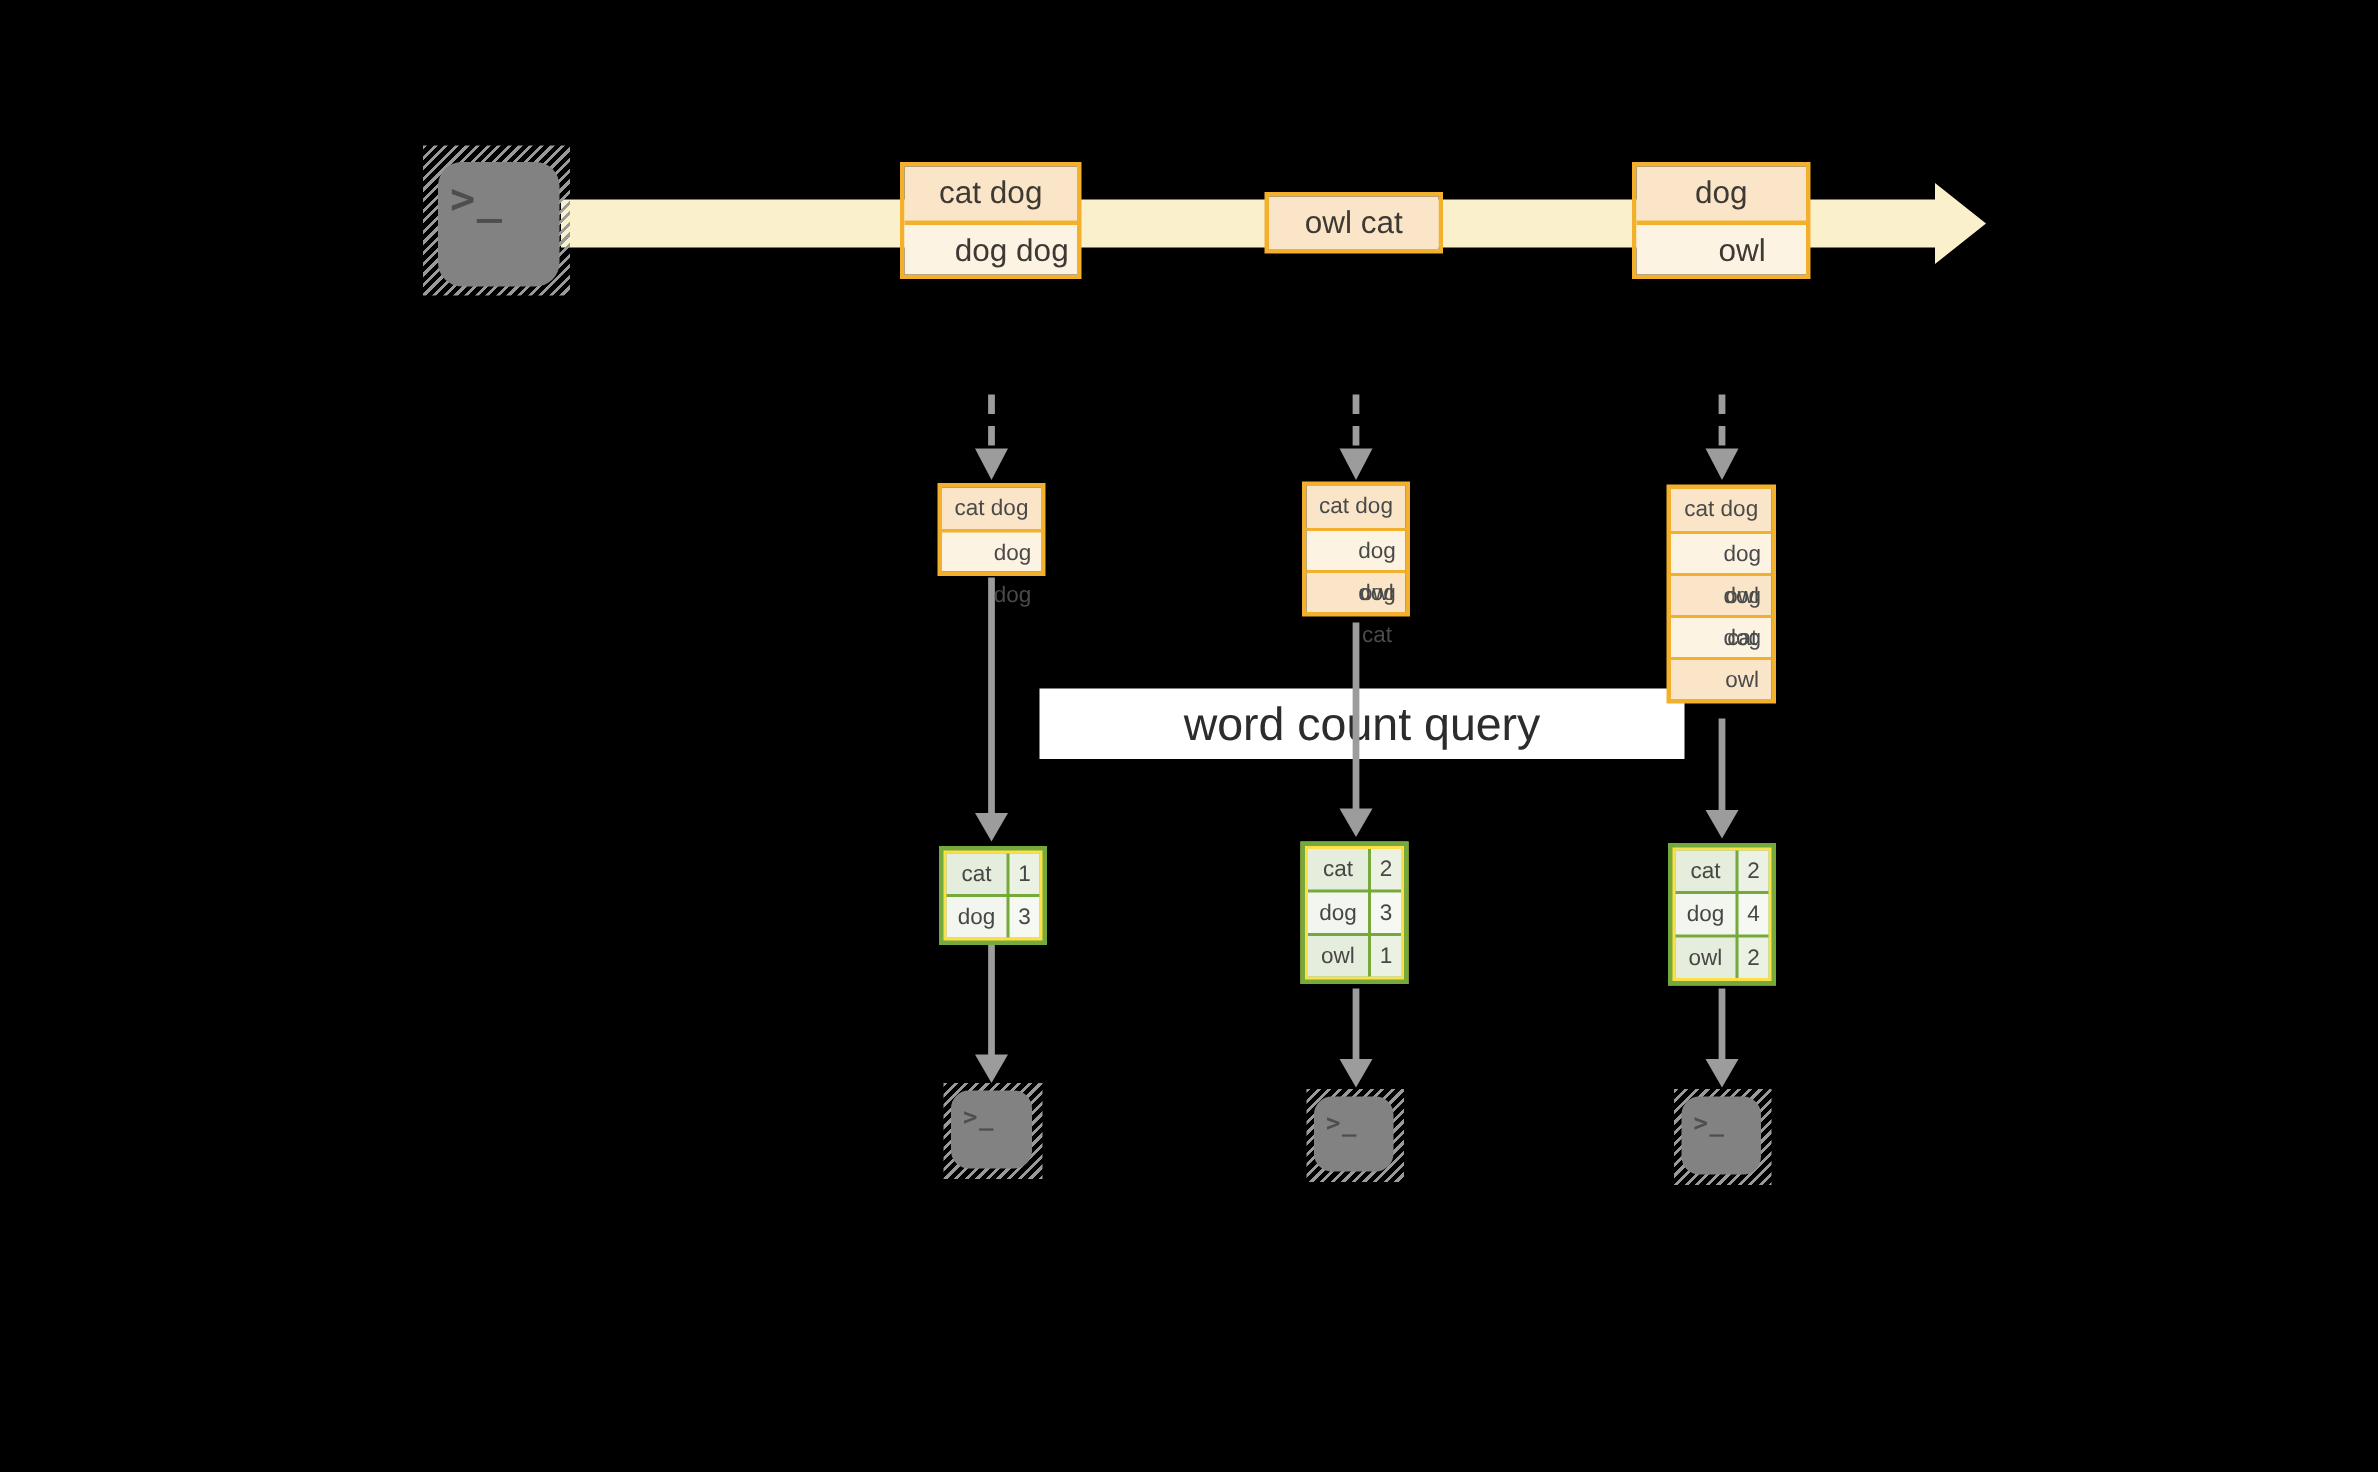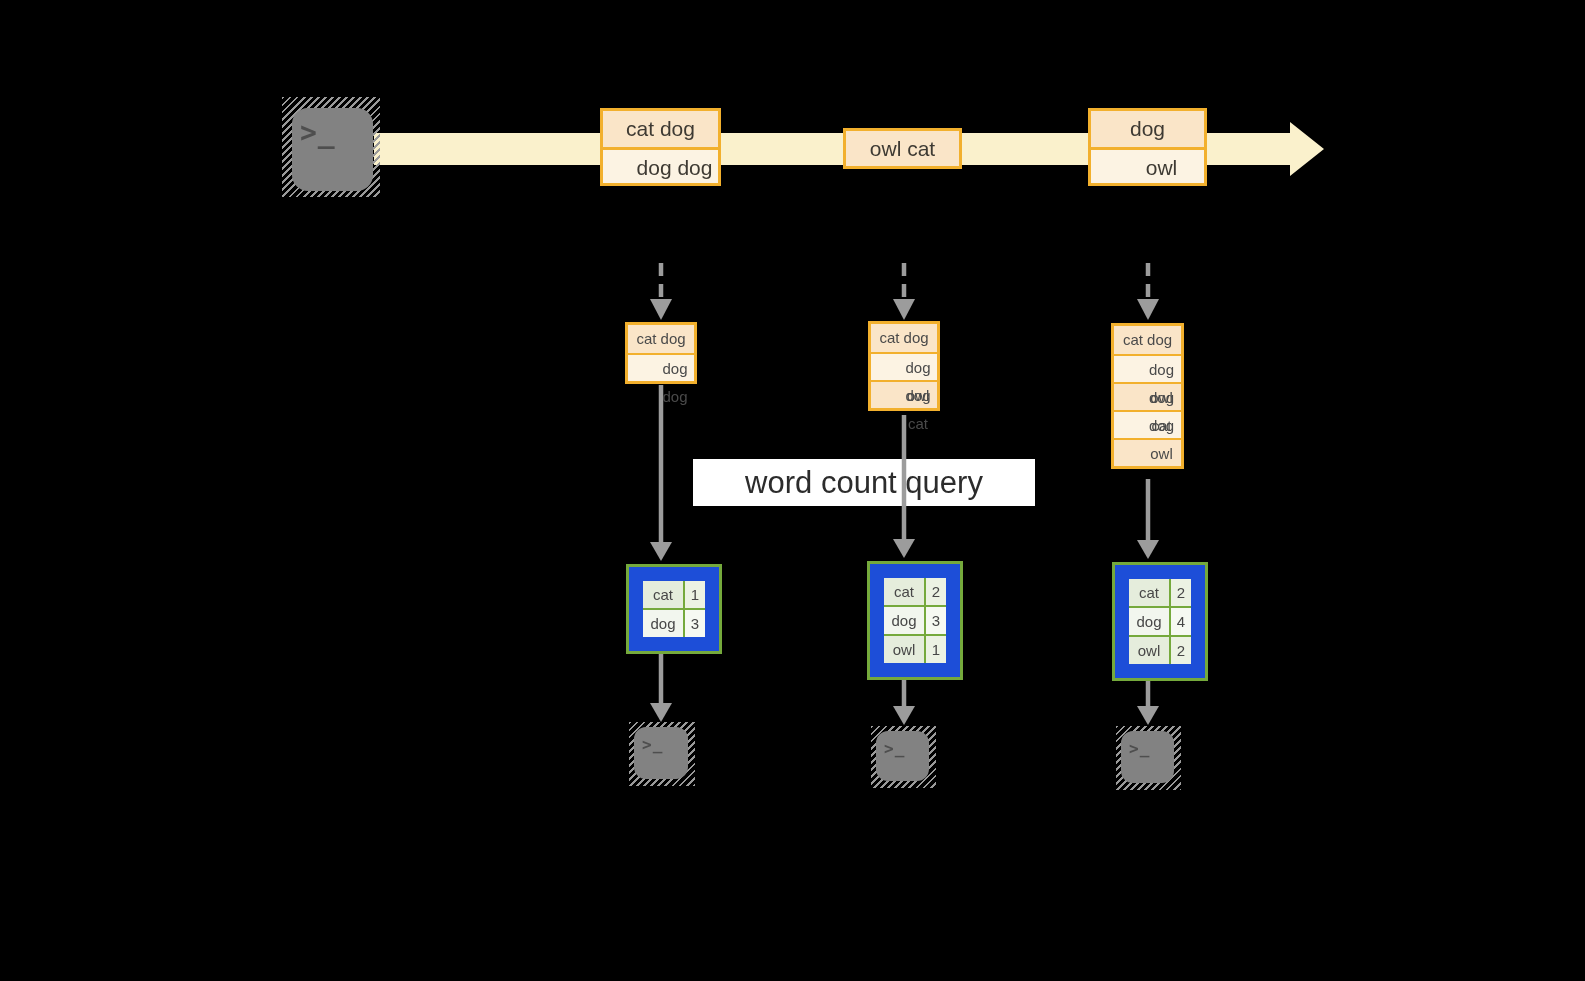--- a/index.html
+++ b/index.html
@@ -44,40 +44,40 @@
   .ebig  { font-size:21px; }
   .ebig .row  { height:36px; line-height:36px; }
   .small { font-size:15px; color:#4a4a4a; }
   .small .row { height:28px; line-height:28px; }
   .fill-dark  { background:#FAE5C8; }
   .fill-light { background:#FCF3E3; }
 
   
   .gtable {
     position:absolute; z-index:4; box-sizing:border-box;
-    border:3px solid #75A93C; background:#1d4ed8; padding:14px;
+    border:3px solid #75A93C; background:#fde047; padding:2px;
   }
   .ggrid {
     display:grid; grid-template-columns:40px 20px; gap:2px;
     background:#75A93C; font-size:15px; color:#474747; text-align:center;
   }
   .gcell { height:27px; line-height:27px; }
   .gw-a { background:#E5EDDC; } .gn-a { background:#ECF2E3; }
   .gw-b { background:#F2F6EE; } .gn-b { background:#F6F9F2; }
 </style>
 </head>
 <body>
 
 <div id="stage">
 
   <svg id="band-layer" class="layer" width="1585" height="981">
     <polygon points="374,133 1290,133 1290,122 1324,149 1290,176 1290,165 374,165" fill="#FAF1CC"></polygon>
   </svg>
 
-  <div class="banner" style="left:693px; top:459px; width:342px; height:47px; line-height:47px;">
+  <div class="banner" style="left:693px; top:459px; width:430px; height:47px; line-height:47px;">
     <span>word count query</span>
   </div>
 
   <svg id="arrow-layer" class="layer" width="1585" height="981">
 
     <g stroke="#9C9C9C" stroke-width="4.5" fill="#9C9C9C">
       <path d="M661 263 V300" fill="none" stroke-dasharray="13 8"></path>
       <polygon points="650,299 672,299 661,320" stroke="none"></polygon>
       <path d="M904 263 V300" fill="none" stroke-dasharray="13 8"></path>
       <polygon points="893,299 915,299 904,320" stroke="none"></polygon>

